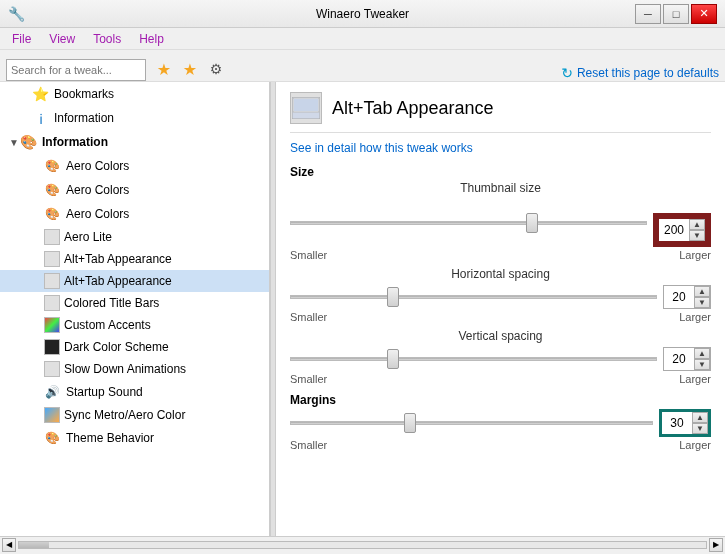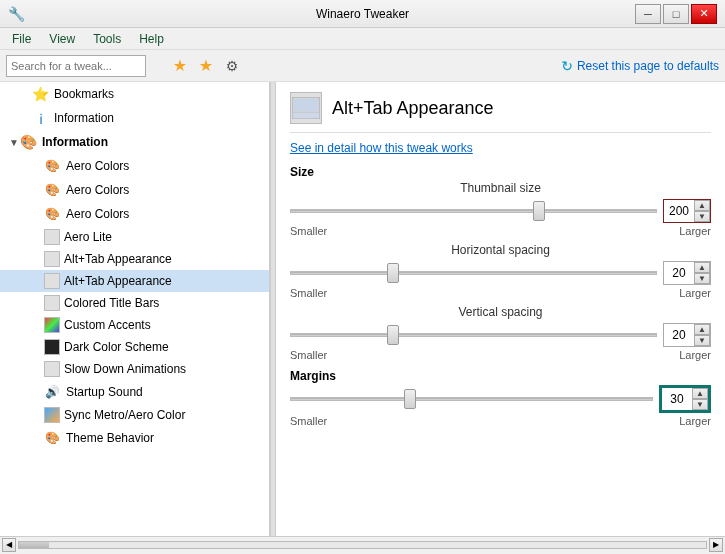--- a/index.html
+++ b/index.html
@@ -59,32 +59,32 @@
       height: 22px;
       display: flex;
       align-items: center;
       padding: 0 4px;
       gap: 2px;
     }
     .menu-item {
       padding: 2px 8px;
       cursor: pointer;
       font-size: 12px;
-      color: #14532d;
+      color: #a21caf;
     }
 
     
     .toolbar {
       background: #f0f0f0;
       border-bottom: 1px solid #ddd;
       height: 32px;
       display: flex;
-      align-items: center;
+      align-items: flex-end;
       padding: 0 6px;
-      gap: 22px;
+      gap: 6px;
     }
     .search-box {
       border: 1px solid #aaa;
       background: white;
       height: 22px;
       width: 140px;
       padding: 0 4px;
       font-size: 11px;
       color: #999;
     }
@@ -181,21 +181,20 @@
       justify-content: center;
       font-size: 18px;
     }
     .page-title {
       font-size: 18px;
       font-weight: normal;
       color: #000;
     }
     .see-detail-link {
       color: #0066cc;
-      text-decoration: underline;
       cursor: pointer;
       font-size: 12px;
       display: block;
       margin-bottom: 10px;
     }
 
     .section-label {
       font-size: 12px;
       font-weight: bold;
       color: #000;
@@ -490,21 +489,21 @@
     </div>
 
     <a class="see-detail-link">See in detail how this tweak works</a>
 
     <div class="section-label">Size</div>
     <div class="sub-label">Thumbnail size</div>
     <div class="slider-row">
       <div class="slider-track" style="flex:1;position:relative;">
         <div class="slider-thumb" style="left:68%;transform:translateX(-50%);"></div>
       </div>
-      <div class="spinner-box" style="border:1px solid #7f1d1d;display:flex;">
+      <div class="spinner-box" style="border:6px solid #7f1d1d;display:flex;margin-top:14px;">
         <span class="spinner-val">200</span>
         <div class="spinner-btns">
           <div class="spin-btn">▲</div>
           <div class="spin-btn">▼</div>
         </div>
       </div>
     </div>
     <div class="smaller-larger-row">
       <span>Smaller</span>
       <span>Larger</span>

